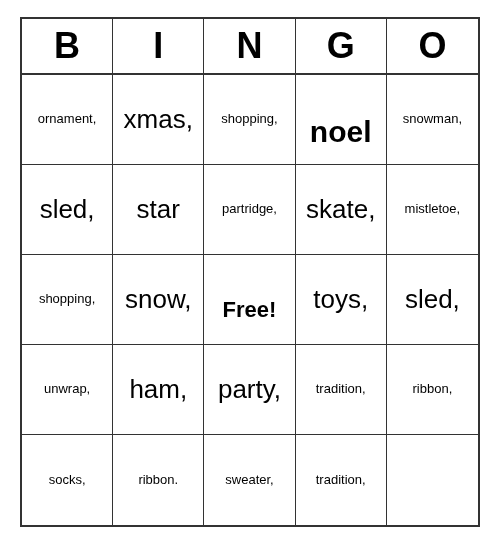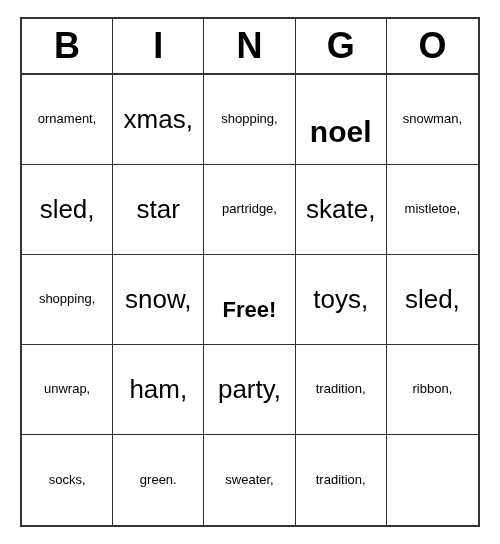--- a/index.html
+++ b/index.html
@@ -157,21 +157,21 @@
       <div class="bingo-cell">
         <span class="cell-text">tradition,</span>
       </div>
       <div class="bingo-cell">
         <span class="cell-text">ribbon,</span>
       </div>
       <div class="bingo-cell">
         <span class="cell-text">socks,</span>
       </div>
       <div class="bingo-cell">
-        <span class="cell-text">green.</span>
+        <span class="cell-text">ribbon.</span>
       </div>
       <div class="bingo-cell">
         <span class="cell-text">sweater,</span>
       </div>
       <div class="bingo-cell">
         <span class="cell-text">tradition,</span>
       </div>
     </div>
 </div>
 

